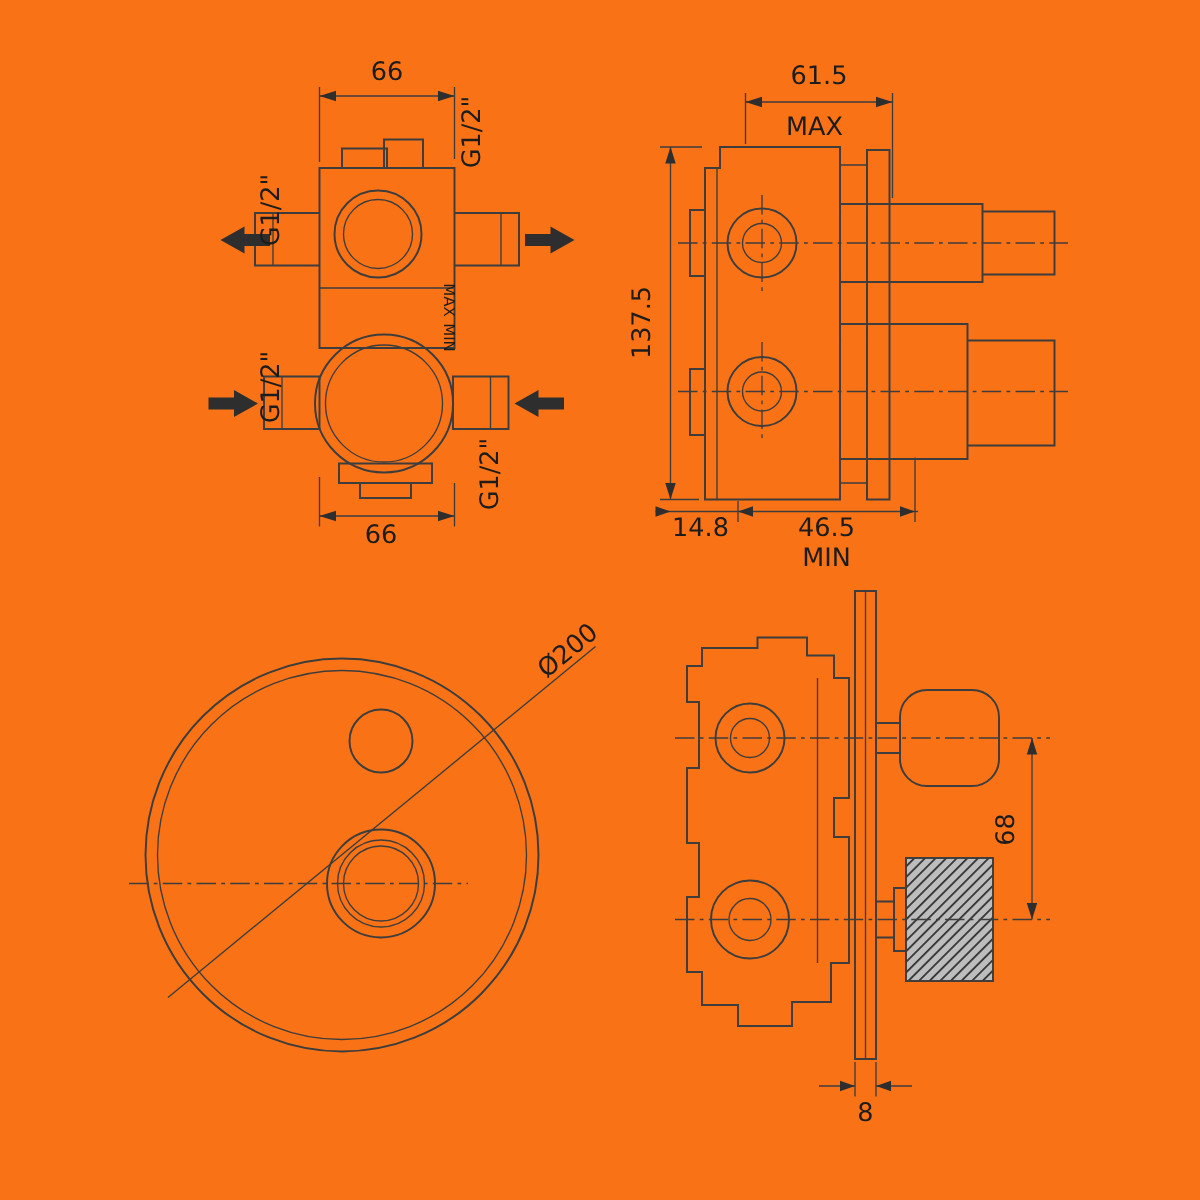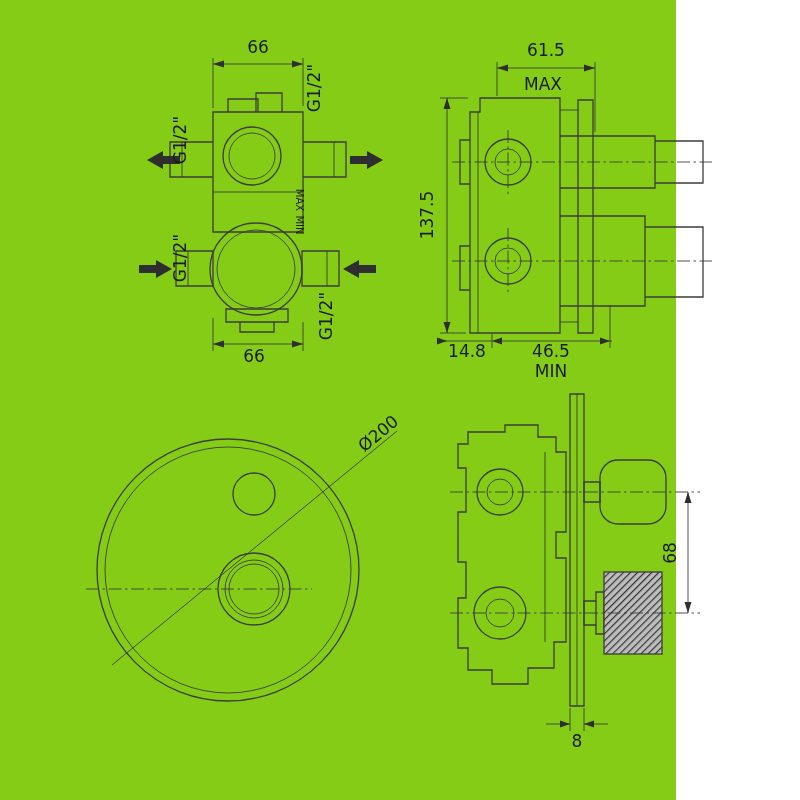--- a/index.html
+++ b/index.html
@@ -1,16 +1,16 @@
 <!DOCTYPE html>
 <html><head>
 <meta charset="utf-8">
 <style>
   html,body { margin:0; padding:0; background:#ffffff; }
-  .stage { width:676px; height:800px; position:relative; background:#84cc16; }
+  .stage { width:800px; height:800px; position:relative; background:#f97316; }
   svg { display:block; }
   .ln   { fill:none; stroke:#3d3d3d; stroke-width:1.3; stroke-linejoin:miter; }
   .thin { fill:none; stroke:#3d3d3d; stroke-width:0.9; }
   .cl   { fill:none; stroke:#3d3d3d; stroke-width:0.9; stroke-dasharray:13 3.5 2.5 3.5; }
   .dim  { fill:none; stroke:#3d3d3d; stroke-width:0.9; }
   .fillshape { fill:#2e2e2e; stroke:none; }
   .txt  { font-family:"DejaVu Sans", sans-serif; font-size:17px; fill:#1c1c1c; text-anchor:middle; }
   .txt-sm { font-family:"DejaVu Sans", sans-serif; font-size:10px; fill:#1c1c1c; text-anchor:middle; }
 </style>
 </head>

